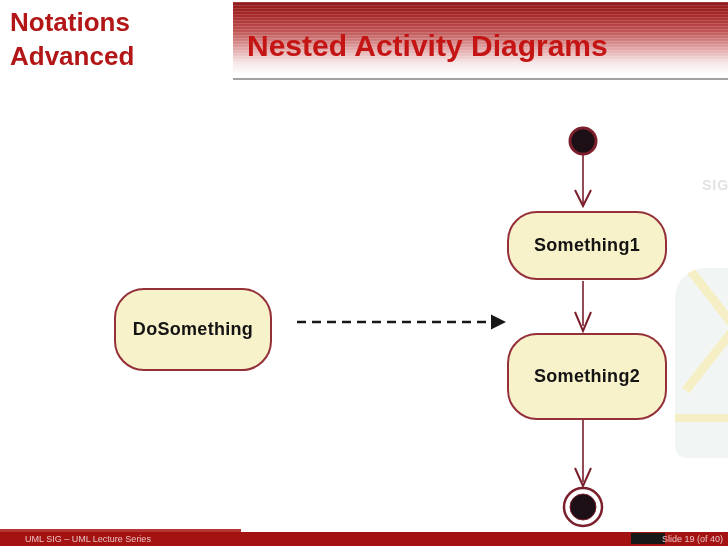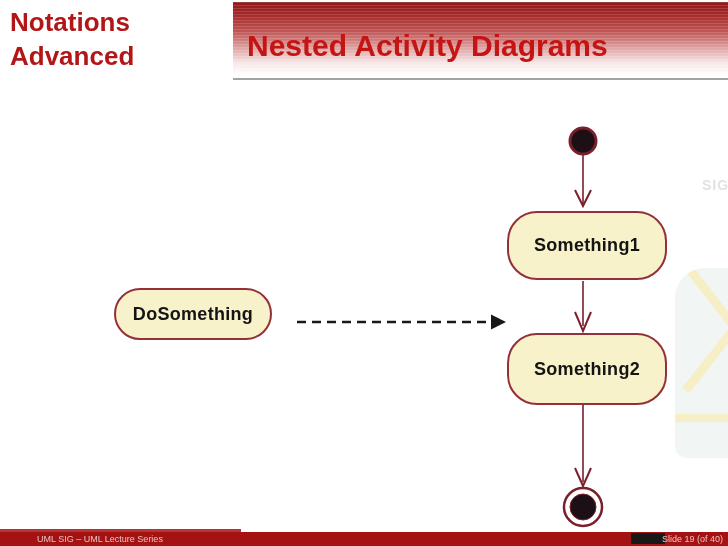--- a/index.html
+++ b/index.html
@@ -39,27 +39,27 @@
   .stripe-c{width:100%;height:8px;left:0;top:146px;}
   
   .diagram-svg{position:absolute;left:0;top:0;}
   
   .action-node{
     position:absolute;display:flex;align-items:center;justify-content:center;
     background:#f8f2cb;border:2px solid #943039;border-radius:30px;
     font-size:18px;font-weight:bold;color:#141414;letter-spacing:0.3px;
     box-sizing:border-box;
   }
-  .node-dosomething{left:114px;top:288px;width:158px;height:52px;text-align:center;}
+  .node-dosomething{left:114px;top:288px;width:158px;height:83px;text-align:center;}
   .node-something1{left:507px;top:211px;width:160px;height:69px;align-items:center;}
-  .node-something2{left:507px;top:333px;width:160px;height:72px;}
+  .node-something2{left:507px;top:333px;width:160px;height:87px;}
   
   .footer-accent{position:absolute;left:0;bottom:14px;width:241px;height:3px;background:#b63535;}
   .footer-bar{position:absolute;left:0;right:0;bottom:0;height:14px;background:#a41212;}
-  .footer-text{position:absolute;bottom:0;height:14px;line-height:14px;font-size:9px;white-space:nowrap;margin-left:12px;}
+  .footer-text{position:absolute;bottom:0;height:14px;line-height:14px;font-size:9px;white-space:nowrap;}
   .footer-left{left:25px;color:#e8c2c2;}
   .footer-center{left:252px;color:#ef9f9f;}
   .footer-right{right:5px;color:#e8c2c2;}
   .slide-num-shadow{position:absolute;left:631px;bottom:2px;width:34px;height:11px;background:#181818;}
 </style>
 </head>
 <body>
 
 <div class="slide">
 

